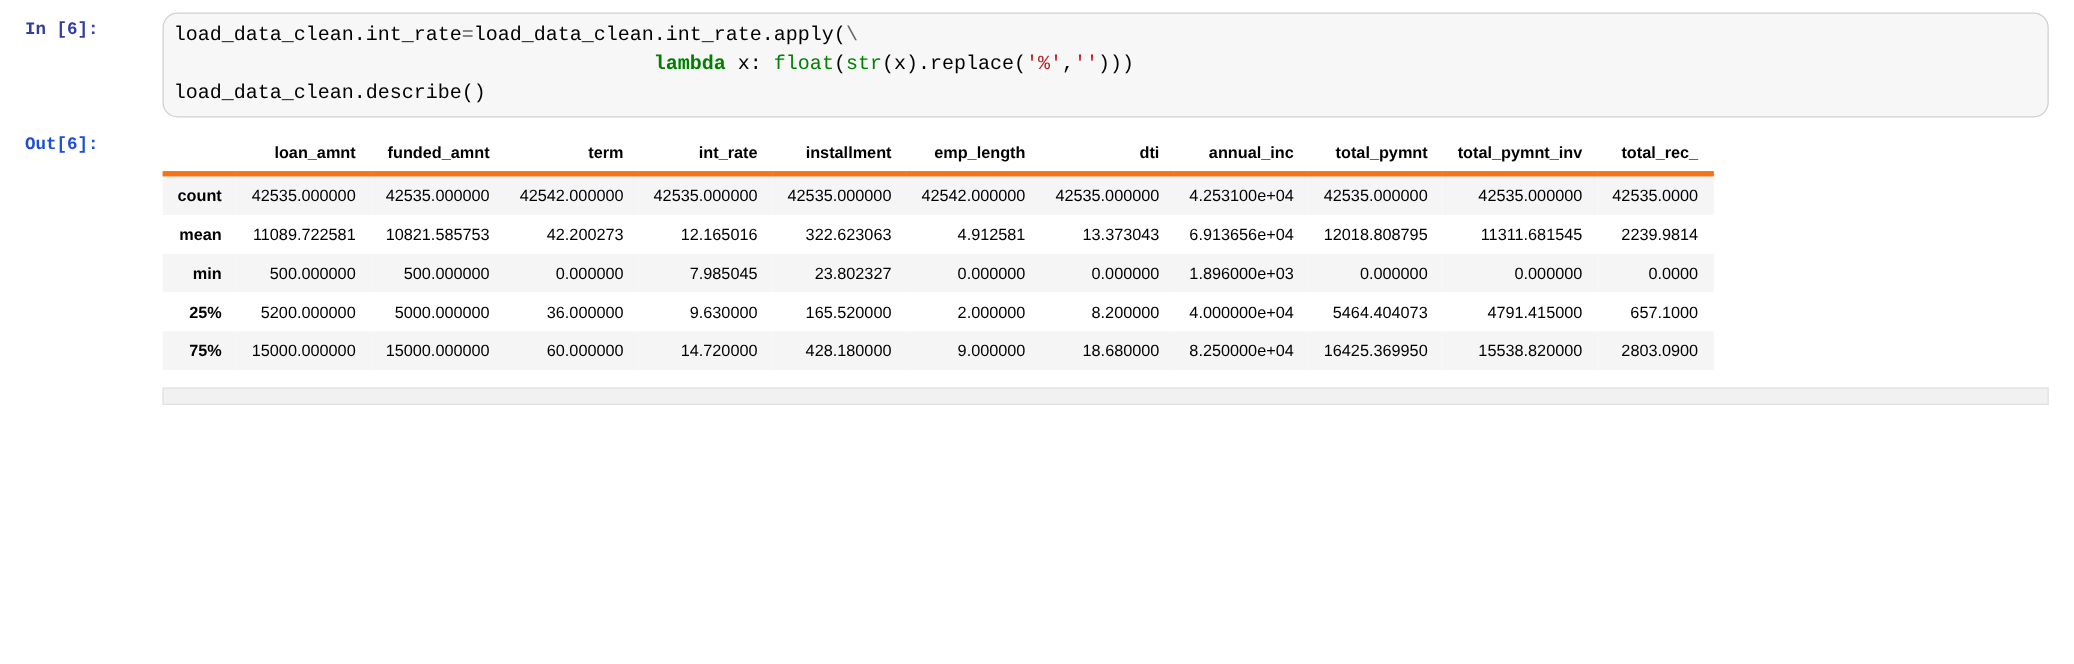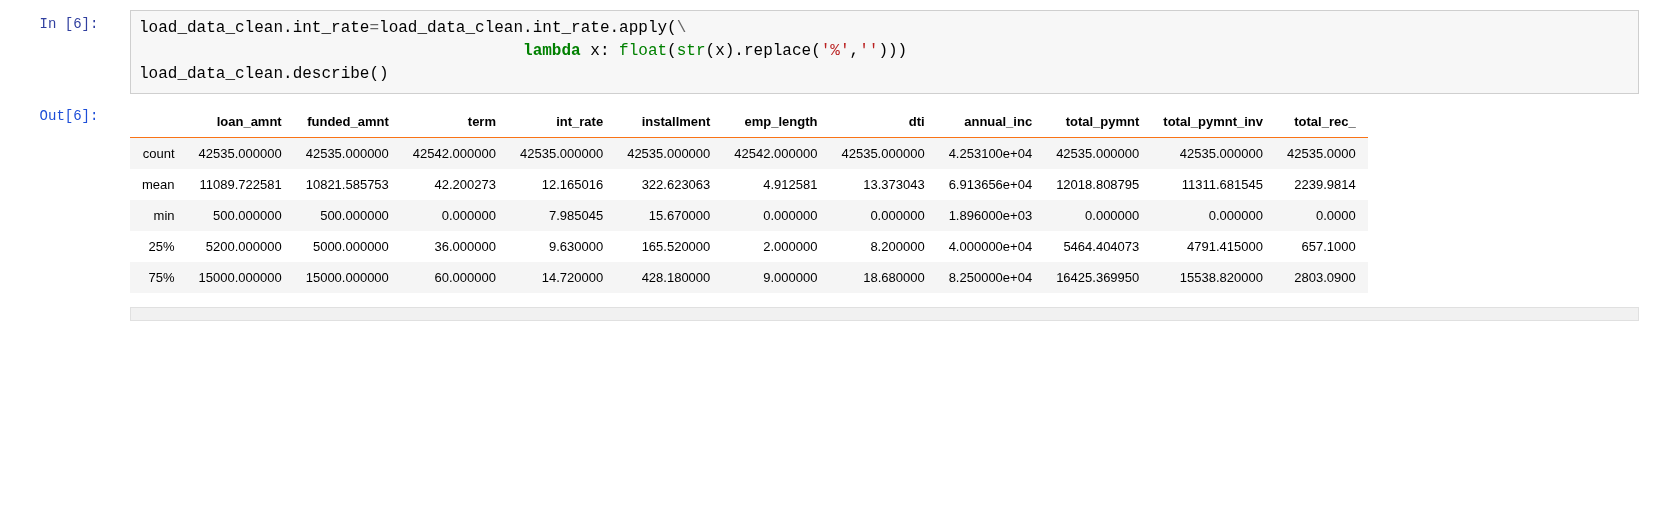--- a/index.html
+++ b/index.html
@@ -12,32 +12,33 @@
     color: #000;
   }
   .cell {
     display: flex;
     align-items: flex-start;
     margin-bottom: 8px;
   }
   .prompt {
     width: 110px;
     flex-shrink: 0;
-    text-align: center;
+    text-align: left;
     padding-right: 12px;
     font-family: "Courier New", monospace;
     font-size: 14px;
     padding-top: 6px;
+    font-weight: bold;
   }
   .prompt-in { color: #303F9F; }
   .prompt-out { color: #1d4ed8; }
   .input-area {
     flex: 1;
     border: 1px solid #cfcfcf;
-    border-radius: 0;
+    border-radius: 12px;
     background: #f7f7f7;
     padding: 6px 8px;
     min-height: 60px;
   }
   pre.code {
     margin: 0;
     font-family: "Courier New", monospace;
     font-size: 16px;
     white-space: pre;
     color: #000;
@@ -58,26 +59,26 @@
     font-size: 13px;
     color: #000;
   }
   table.df th, table.df td {
     padding: 8px 12px;
     text-align: right;
     white-space: nowrap;
     border: none;
   }
   table.df thead th {
-    border-bottom: 1px solid #f97316;
+    border-bottom: 4px solid #f97316;
     font-weight: bold;
     background: #fff;
   }
   table.df tbody th {
-    font-weight: normal;
+    font-weight: bold;
   }
   table.df tbody tr:nth-child(odd) { background: #f5f5f5; }
   table.df tbody tr:nth-child(even) { background: #fff; }
   .scrollbar-stub {
     margin-left: 110px;
     height: 14px;
     background: #f1f1f1;
     border: 1px solid #e0e0e0;
   }
 </style>
@@ -141,21 +142,21 @@
             <td>12018.808795</td>
             <td>11311.681545</td>
             <td>2239.9814</td>
           </tr>
           <tr>
             <th>min</th>
             <td>500.000000</td>
             <td>500.000000</td>
             <td>0.000000</td>
             <td>7.985045</td>
-            <td>15.670000</td>
+            <td>23.802327</td>
             <td>0.000000</td>
             <td>0.000000</td>
             <td>1.896000e+03</td>
             <td>0.000000</td>
             <td>0.000000</td>
             <td>0.0000</td>
           </tr>
           <tr>
             <th>25%</th>
             <td>5200.000000</td>

